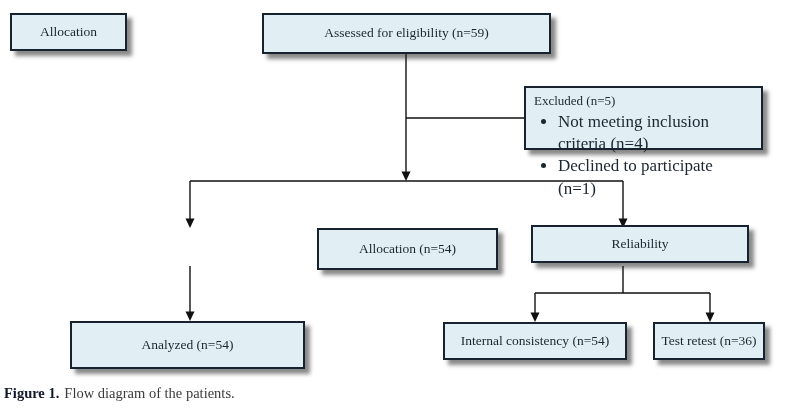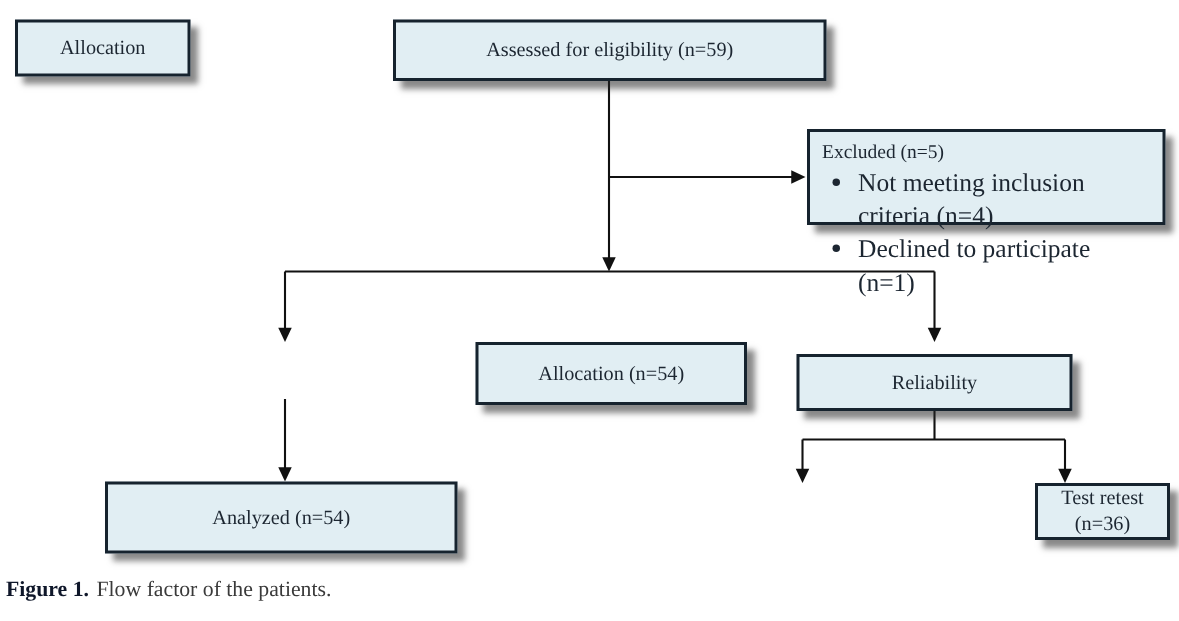--- a/index.html
+++ b/index.html
@@ -49,27 +49,27 @@
     font-size:14.5px;
     color:#3a3a3a;
   }
   .caption .figlabel{
     color:#0f172a;
     font-weight:bold;
     margin-right:5px;
   }
   #box-enrollment{left:10px;top:13px;width:117px;height:38px;}
   #box-assessed{left:262px;top:13px;width:289px;height:41px;}
-  #box-excluded{left:538px;top:86px;width:239px;height:64px;font-size:13px;}
+  #box-excluded{left:524px;top:86px;width:239px;height:64px;font-size:13px;}
   #box-validity{left:97px;top:228px;width:185px;height:38px;}
   #box-allocation{left:317px;top:228px;width:181px;height:42px;}
-  #box-reliability{left:531px;top:236px;width:184px;height:38px;}
+  #box-reliability{left:531px;top:225px;width:218px;height:38px;}
   #box-analyzed{left:70px;top:321px;width:235px;height:48px;}
   #box-internal{left:443px;top:322px;width:184px;height:38px;}
-  #box-testretest{left:690px;top:322px;width:90px;height:38px;}
+  #box-testretest{left:653px;top:322px;width:112px;height:38px;}
 </style>
 </head>
 <body>
 
 <div class="canvas">
 
   <svg class="connectors" viewBox="0 0 786 414" aria-hidden="true">
     <g>
       <line x1="406" y1="54" x2="406" y2="172"></line>
       <polygon points="406,181 401.5,171.5 410.5,171.5"></polygon>
@@ -129,22 +129,25 @@
   </div>
 
   <div id="box-reliability" class="flowbox">
     <span>Reliability</span>
   </div>
 
   <div id="box-analyzed" class="flowbox">
     <span>Analyzed (n=54)</span>
   </div>
 
+  <div id="box-internal" class="flowbox">
+    <span>Internal consistency (n=54)</span>
+  </div>
 
   <div id="box-testretest" class="flowbox">
     <span>Test retest (n=36)</span>
   </div>
 
   <div class="caption">
-    <span class="figlabel">Figure 1.</span><span>Flow factor of the patients.</span>
+    <span class="figlabel">Figure 1.</span><span>Flow diagram of the patients.</span>
   </div>
 
 </div>
 
 </body></html>

